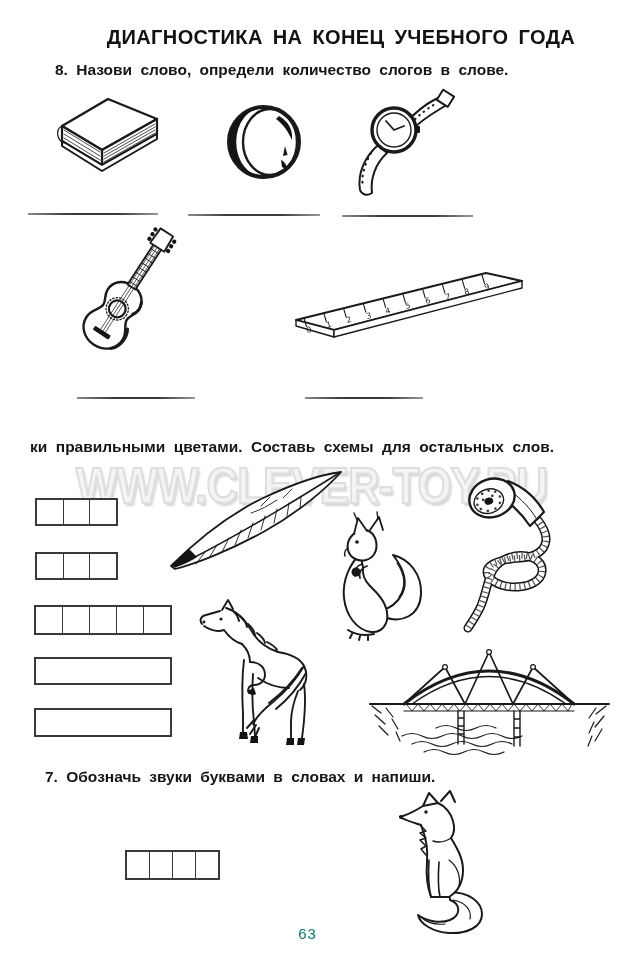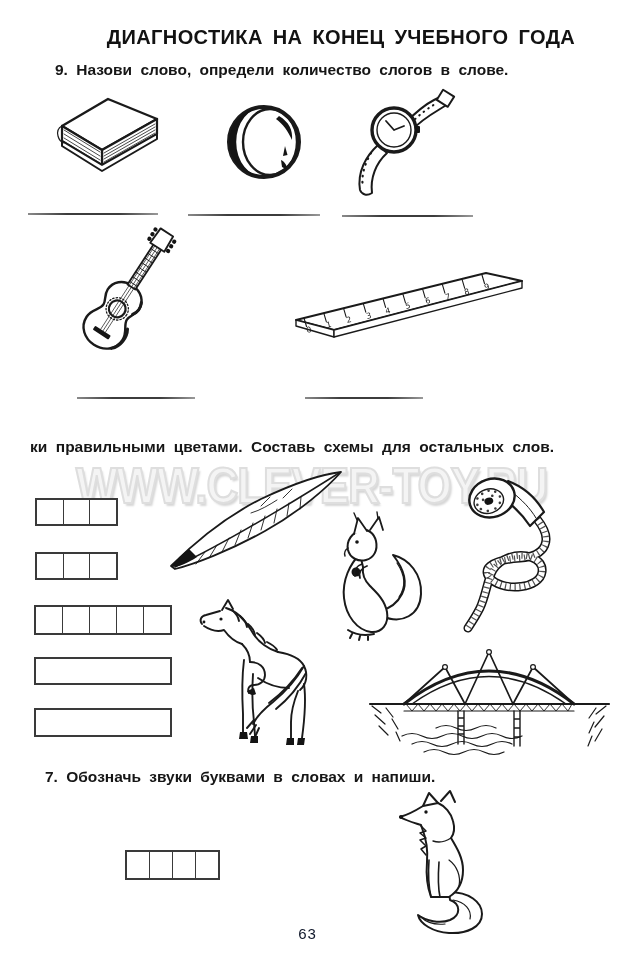--- a/index.html
+++ b/index.html
@@ -19,34 +19,34 @@
   .soundbox .cell{flex:1;border-left:1.7px solid #3a3a3a;}
   .soundbox .cell:first-child{border-left:none;}
   .watermark{
     left:76px;top:458px;white-space:nowrap;z-index:1;
     font-size:44px;font-weight:800;letter-spacing:-1px;word-spacing:0;
     color:#f4f4f4;-webkit-text-stroke:2px #dedede;
     text-shadow:2px 3px 2px #d6d6d6;transform:scaleY(1.12);transform-origin:top left;
   }
   .pic{z-index:2;}
   svg{overflow:visible;display:block;}
-  .pagenum{left:0;top:925px;width:615px;text-align:center;font-size:15px;color:#0f172a;letter-spacing:1px;}
+  .pagenum{left:0;top:925px;width:615px;text-align:center;font-size:15px;color:#0f766e;letter-spacing:1px;}
   .ink{stroke:#1a1a1a;fill:none;stroke-linecap:round;stroke-linejoin:round;}
   .inkf{stroke:#1a1a1a;fill:#fff;stroke-linecap:round;stroke-linejoin:round;}
   .fill{fill:#141414;stroke:none;}
   text.rlnum{font-family:"DejaVu Sans",sans-serif;font-size:8px;fill:#222;}
 </style>
 </head>
 <body>
 
 <div class="sheet">
 
   <div class="abs title">ДИАГНОСТИКА НА КОНЕЦ УЧЕБНОГО ГОДА</div>
 
-  <div class="abs task" style="left:55px;top:61px;">9. Назови слово, определи количество слогов в слове.</div>
+  <div class="abs task" style="left:55px;top:61px;">8. Назови слово, определи количество слогов в слове.</div>
 
   <div class="abs pic" style="left:28px;top:92px;">
     <svg width="135" height="97" viewBox="0 0 135 97">
       <path class="inkf" stroke-width="2.4" d="M34,34 L80,7 L129,27 L74,58 Z"></path>
       <path class="inkf" stroke-width="2.2" d="M74,58 L129,27 L129,42 L74,73 Z"></path>
       <path class="inkf" stroke-width="2.2" d="M34,34 L34,49 L74,73 L74,58 Z"></path>
       <path class="inkf" stroke-width="2" d="M34,49 L34,54 L74,79 L129,47 L129,42 L74,73 Z"></path>
       <path class="ink" stroke-width=".8" d="M76,61 L127,32 M76,64 L127,35 M76,67 L127,38 M76,70 L127,41"></path>
       <path class="ink" stroke-width=".8" d="M36,38 L72,60 M36,42 L72,64 M36,46 L72,68"></path>
       <path class="ink" stroke-width="1.2" d="M34,34 C30,36 29,40 30,44 C31,48 33,50 36,51"></path>

